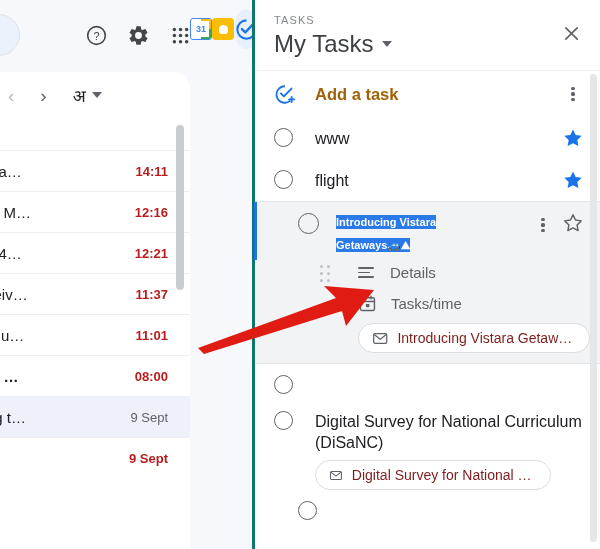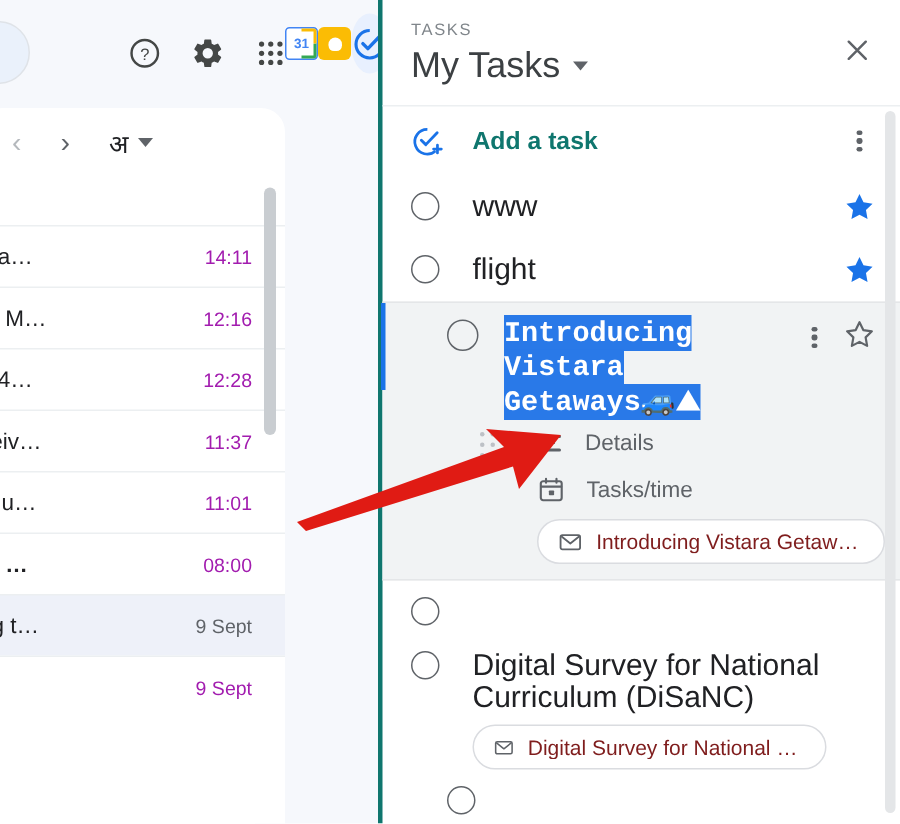--- a/index.html
+++ b/index.html
@@ -76,21 +76,21 @@
     padding-left: 0; padding-right: 22px;
     font-size: 14.5px;
   }
   .mail-row.sel { background: #eef1f9; }
   .mail-snippet {
     flex: 1; color: #202124; white-space: nowrap; overflow: hidden;
     font-size: 15px;
   }
   .mail-snippet.bold { font-weight: 700; }
   .mail-time {
-    color: #a21caf; font-size: 13px; font-weight: 400; white-space: nowrap;
+    color: #b91c1c; font-size: 13px; font-weight: 700; white-space: nowrap;
   }
   .mail-time.grey { color: #5f6368; font-weight: 400; }
 
   
   .mail-scrollbar {
     position: absolute; left: 176px; top: 125px;
     width: 8px; height: 165px; border-radius: 5px;
     background: #c9cdd1;
   }
 
@@ -186,42 +186,42 @@
     width: 34px; height: 34px; border-radius: 50%;
     display: flex; align-items: center; justify-content: center;
     color: #5f6368;
   }
 
   .tp-addrow {
     height: 46px; display: flex; align-items: center;
     padding: 0 16px 0 19px; gap: 18px;
   }
   .tp-add-label {
-    flex: 1; color: #0f766e; font-size: 16.5px; font-weight: 600;
+    flex: 1; color: #a16207; font-size: 16.5px; font-weight: 600;
   }
   .kebab {
     width: 22px; height: 22px; display: flex; flex-direction: column;
     align-items: center; justify-content: center; gap: 2.6px;
   }
   .kebab span {
     width: 3.2px; height: 3.2px; border-radius: 50%; background: #5f6368;
     display: block;
   }
 
   
   .task-row {
     display: flex; align-items: flex-start;
     padding: 0 14px 0 19px; min-height: 42px;
   }
   .circle {
     width: 19px; height: 19px; border-radius: 50%;
     border: 1.8px solid #5f6368; flex: 0 0 auto; margin-top: 11px;
   }
   .task-title {
-    flex: 1; padding: 11px 0 0 22px; font-size: 20px; color: #202124;
+    flex: 1; padding: 11px 0 0 22px; font-size: 16px; color: #202124;
     line-height: 21px;
   }
   .star { width: 24px; margin-top: 10px; flex: 0 0 auto; }
 
   
   .task-expanded {
     position: relative;
     background: #f1f3f4;
     border-top: 1px solid #e4e6e8;
     border-bottom: 1px solid #e4e6e8;
@@ -231,21 +231,21 @@
     content: ""; position: absolute; left: -1px; top: 0;
     width: 3px; height: 58px; background: #1a73e8;
   }
   .te-main { display: flex; align-items: flex-start; }
   .te-circle {
     width: 21px; height: 21px; border-radius: 50%;
     border: 1.8px solid #5f6368; flex: 0 0 auto; margin: 11px 0 0 24px;
   }
   .te-titlewrap { flex: 1; padding: 9px 0 0 17px; }
   .te-title {
-    font-size: 19px; font-weight: 700; line-height: 23px; color: #202124; font-family: Liberation Mono, monospace;
+    font-size: 11px; font-weight: 700; line-height: 23px; color: #202124;
   }
   .te-title .hl {
     background: #2979e8; color: #ffffff;
     box-decoration-break: clone; -webkit-box-decoration-break: clone;
     padding: 1px 0;
   }
   .te-kebab { margin: 12px 4px 0 0; }
   .te-star { width: 24px; margin: 10px 0 0 4px; flex: 0 0 auto; }
 
   .te-subrow {
@@ -356,21 +356,21 @@
           <div class="mail-row">
             <span class="mail-snippet">tha…</span>
             <span class="mail-time">14:11</span>
           </div>
           <div class="mail-row">
             <span class="mail-snippet">ar M…</span>
             <span class="mail-time">12:16</span>
           </div>
           <div class="mail-row">
             <span class="mail-snippet">.14…</span>
-            <span class="mail-time">12:28</span>
+            <span class="mail-time">12:21</span>
           </div>
           <div class="mail-row">
             <span class="mail-snippet">ceiv…</span>
             <span class="mail-time">11:37</span>
           </div>
           <div class="mail-row">
             <span class="mail-snippet">ly u…</span>
             <span class="mail-time">11:01</span>
           </div>
           <div class="mail-row">

